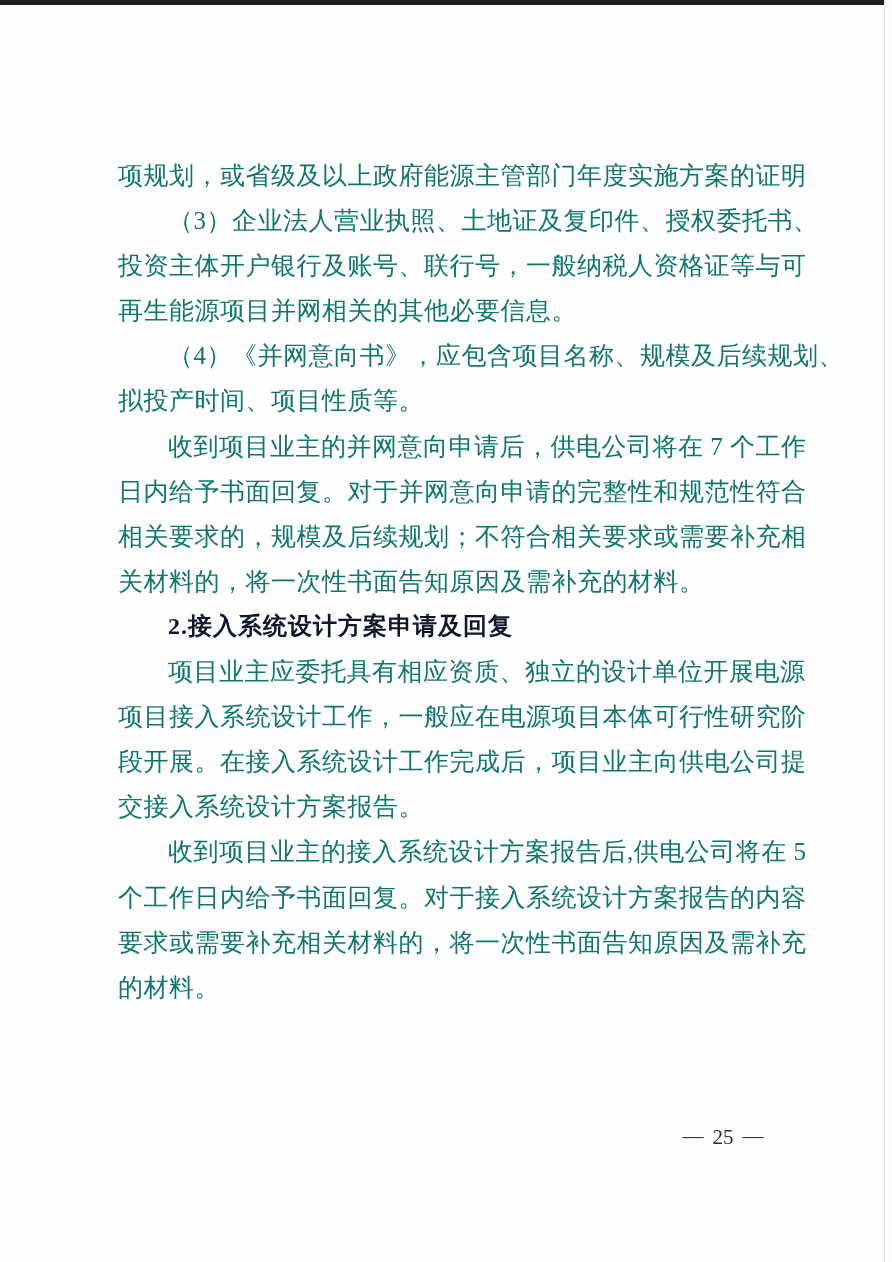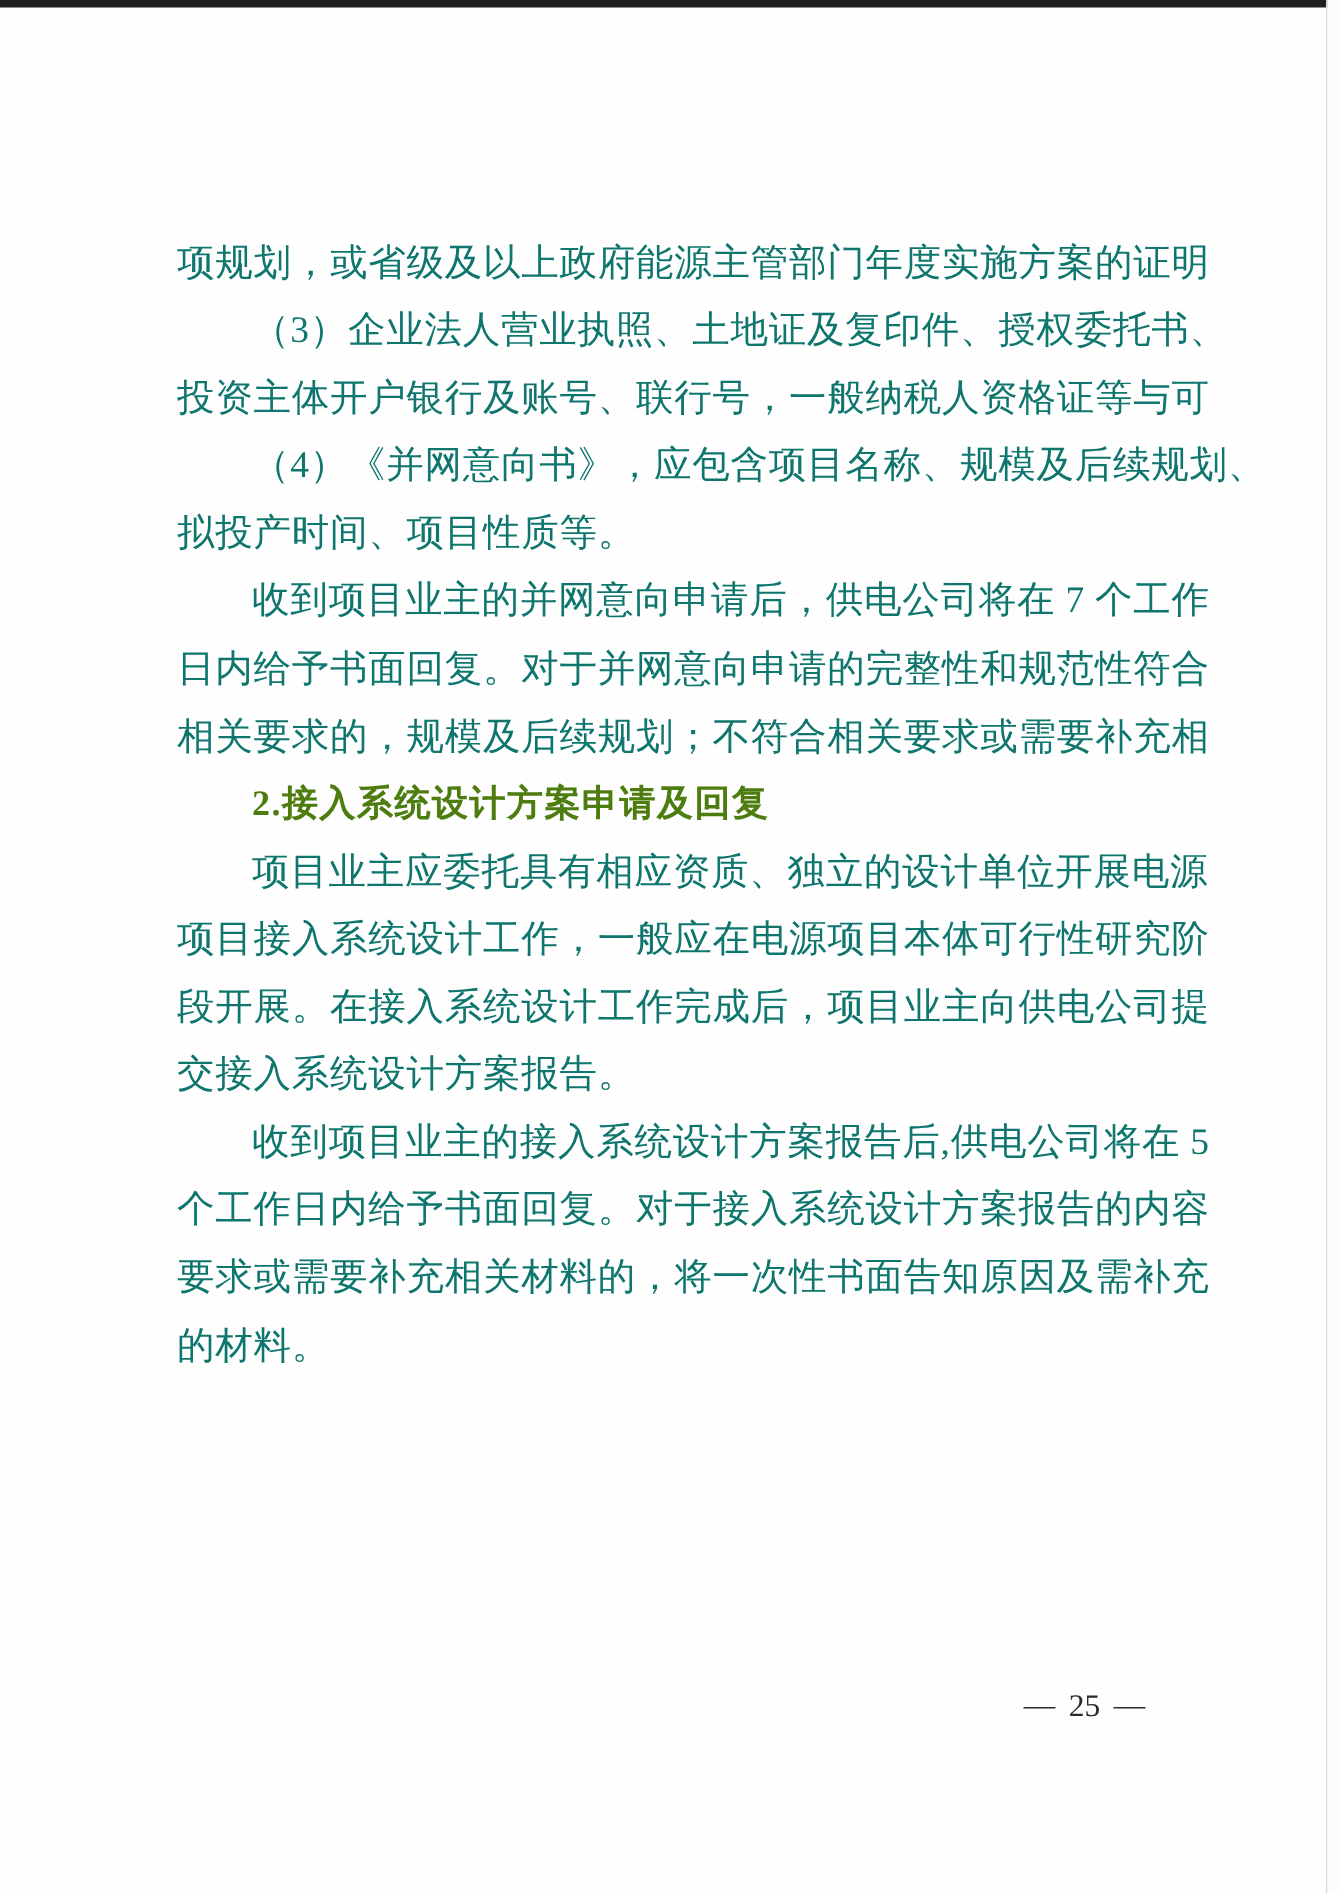--- a/index.html
+++ b/index.html
@@ -52,21 +52,21 @@
     color: #0f766e;
     white-space: nowrap;
   }
   .line.indent {
     padding-left: 50px;
   }
   .line.heading {
     font-weight: 700;
     font-size: 24px;
     letter-spacing: 1px;
-    color: #4d7c0f;
+    color: #0f172a;
   }
   .footer {
     position: absolute;
     left: 648px;
     top: 1122px;
     width: 150px;
     height: 30px;
     display: flex;
     justify-content: center;
     align-items: center;
@@ -84,25 +84,27 @@
 <body>
 
 <div class="top-edge"></div>
 <div class="right-line"></div>
 <div class="right-strip"></div>
 
 <main class="content" id="doc-content">
     <div class="line">项规划，或省级及以上政府能源主管部门年度实施方案的证明</div>
     <div class="line indent">（3）企业法人营业执照、土地证及复印件、授权委托书、</div>
     <div class="line">投资主体开户银行及账号、联行号，一般纳税人资格证等与可</div>
+    <div class="line">再生能源项目并网相关的其他必要信息。</div>
     <div class="line indent">（4）《并网意向书》，应包含项目名称、规模及后续规划、</div>
     <div class="line">拟投产时间、项目性质等。</div>
     <div class="line indent">收到项目业主的并网意向申请后，供电公司将在 7 个工作</div>
     <div class="line">日内给予书面回复。对于并网意向申请的完整性和规范性符合</div>
     <div class="line">相关要求的，规模及后续规划；不符合相关要求或需要补充相</div>
+    <div class="line">关材料的，将一次性书面告知原因及需补充的材料。</div>
     <div class="line heading indent">2.接入系统设计方案申请及回复</div>
     <div class="line indent">项目业主应委托具有相应资质、独立的设计单位开展电源</div>
     <div class="line">项目接入系统设计工作，一般应在电源项目本体可行性研究阶</div>
     <div class="line">段开展。在接入系统设计工作完成后，项目业主向供电公司提</div>
     <div class="line">交接入系统设计方案报告。</div>
     <div class="line indent">收到项目业主的接入系统设计方案报告后,供电公司将在 5</div>
     <div class="line">个工作日内给予书面回复。对于接入系统设计方案报告的内容</div>
     <div class="line">要求或需要补充相关材料的，将一次性书面告知原因及需补充</div>
     <div class="line">的材料。</div>
   </main>

